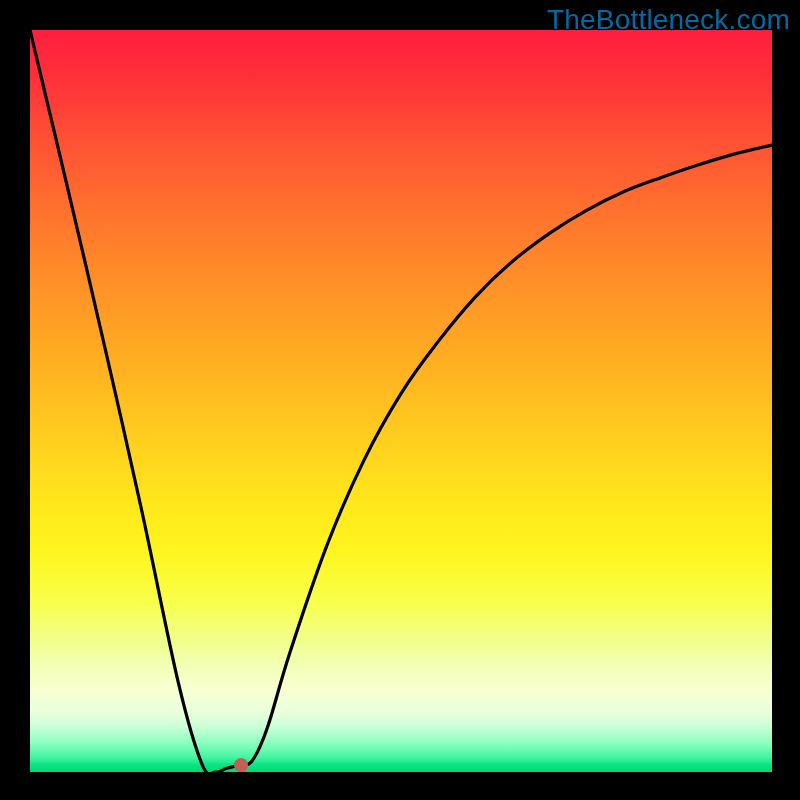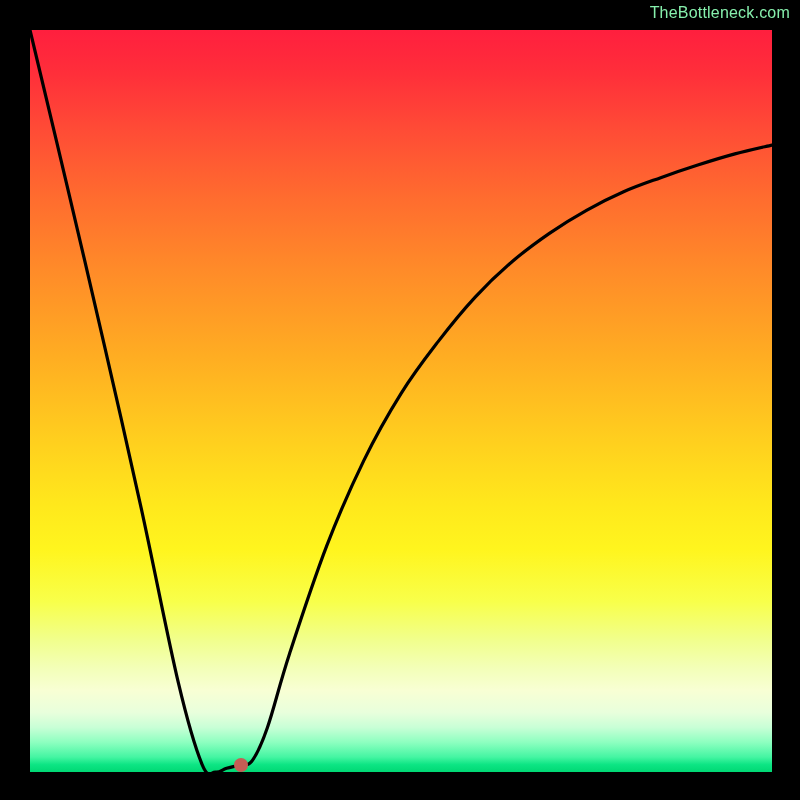--- a/index.html
+++ b/index.html
@@ -14,22 +14,22 @@
   .frame {
     position: relative;
     width: 800px;
     height: 800px;
     background: #000;
   }
   .watermark {
     position: absolute;
     top: 4px;
     right: 10px;
-    color: #86efac;
-    font-size: 16px;
+    color: #0369a1;
+    font-size: 28px;
     letter-spacing: 0.2px;
     user-select: none;
   }
   .plot-area {
     position: absolute;
     left: 30px;
     top: 30px;
     width: 742px;
     height: 742px;
     

